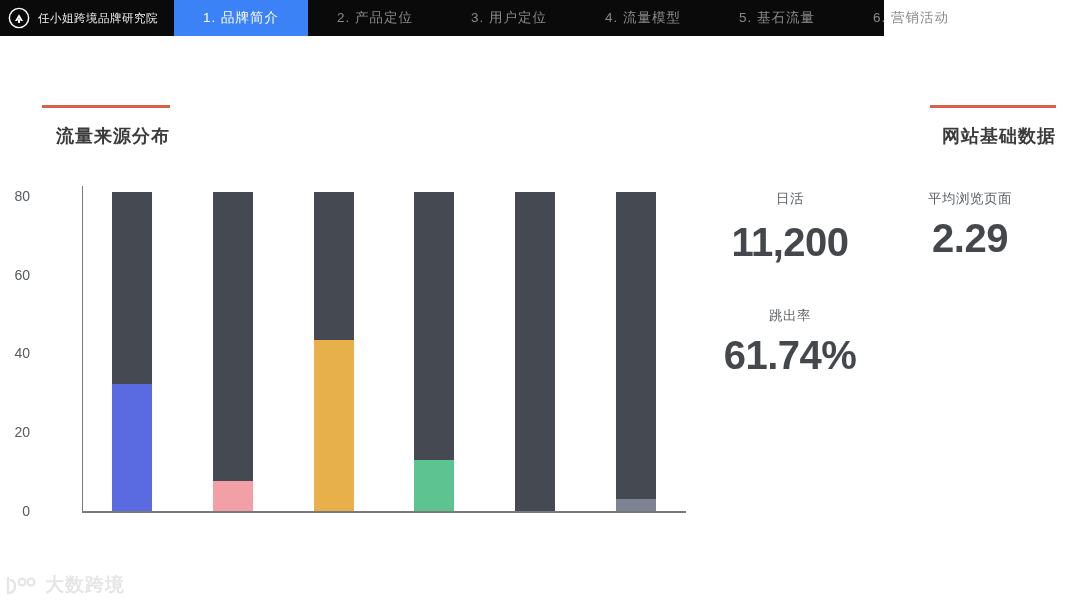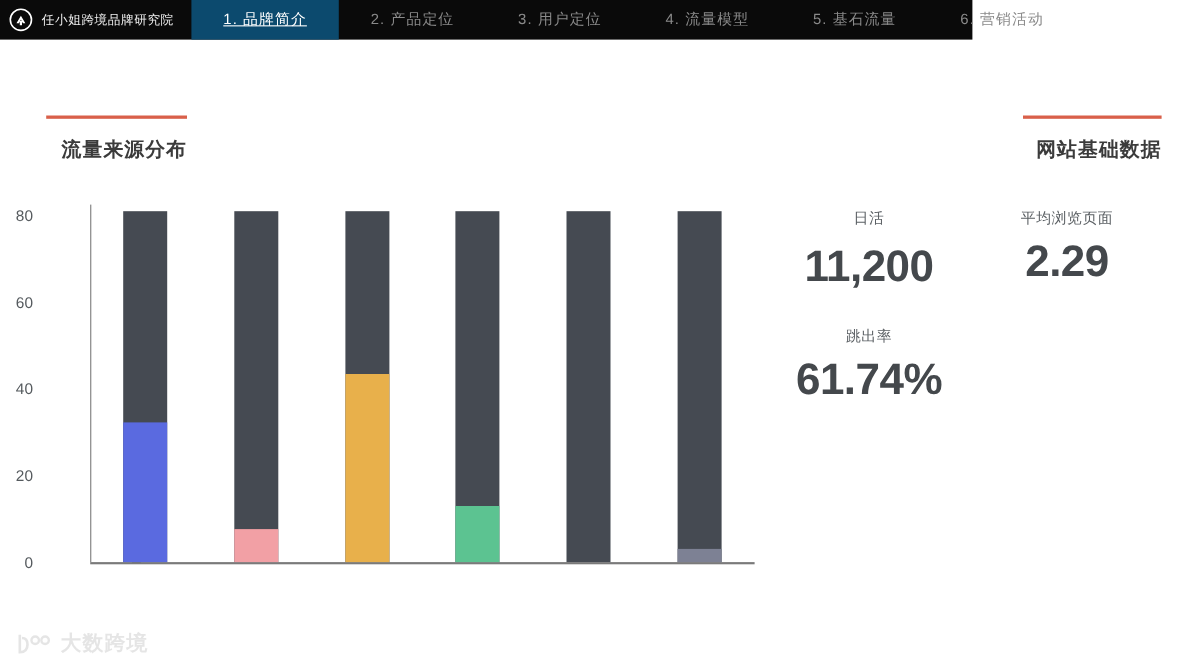--- a/index.html
+++ b/index.html
@@ -55,23 +55,22 @@
     justify-content: center;
     color: #8a8a8a;
     font-size: 13.5px;
     letter-spacing: 1px;
     white-space: nowrap;
     padding: 0 18px;
     width: 134px;
     box-sizing: border-box;
   }
   .nav-tab.active {
-    background: #0c4a6e;
+    background: #3b82f6;
     color: #ffffff;
-    text-decoration: underline;
   }
   .nav-site {
     display: flex;
     align-items: center;
     justify-content: flex-end;
     padding-right: 14px;
     color: #ffffff;
     font-size: 11.5px;
     font-weight: bold;
     white-space: nowrap;
@@ -190,21 +189,21 @@
 
   
   .kpi-panel {
     position: absolute;
     left: 700px;
     top: 190px;
     width: 360px;
     display: grid;
     grid-template-columns: 1fr 1fr;
     grid-template-rows: auto auto;
-    row-gap: 20px;
+    row-gap: 30px;
   }
   .kpi {
     text-align: center;
     padding: 0 4px;
   }
   .kpi-label {
     font-size: 13.5px;
     color: #5a5f63;
     letter-spacing: 0.5px;
     margin-bottom: 8px;
@@ -216,21 +215,21 @@
     color: #44484c;
     letter-spacing: -0.5px;
     line-height: 1.12;
     word-break: break-all;
   }
   #kpi-dau .kpi-value { max-width: 150px; margin: 12px auto; text-align: center; }
 
   
   .watermark {
     position: absolute;
-    left: 14px;
+    left: 4px;
     bottom: 10px;
     display: flex;
     align-items: center;
     gap: 7px;
     opacity: 0.22;
   }
   .watermark-mark { width: 34px; height: 22px; display: block; }
   .watermark-text {
     font-size: 19px;
     font-weight: bold;

